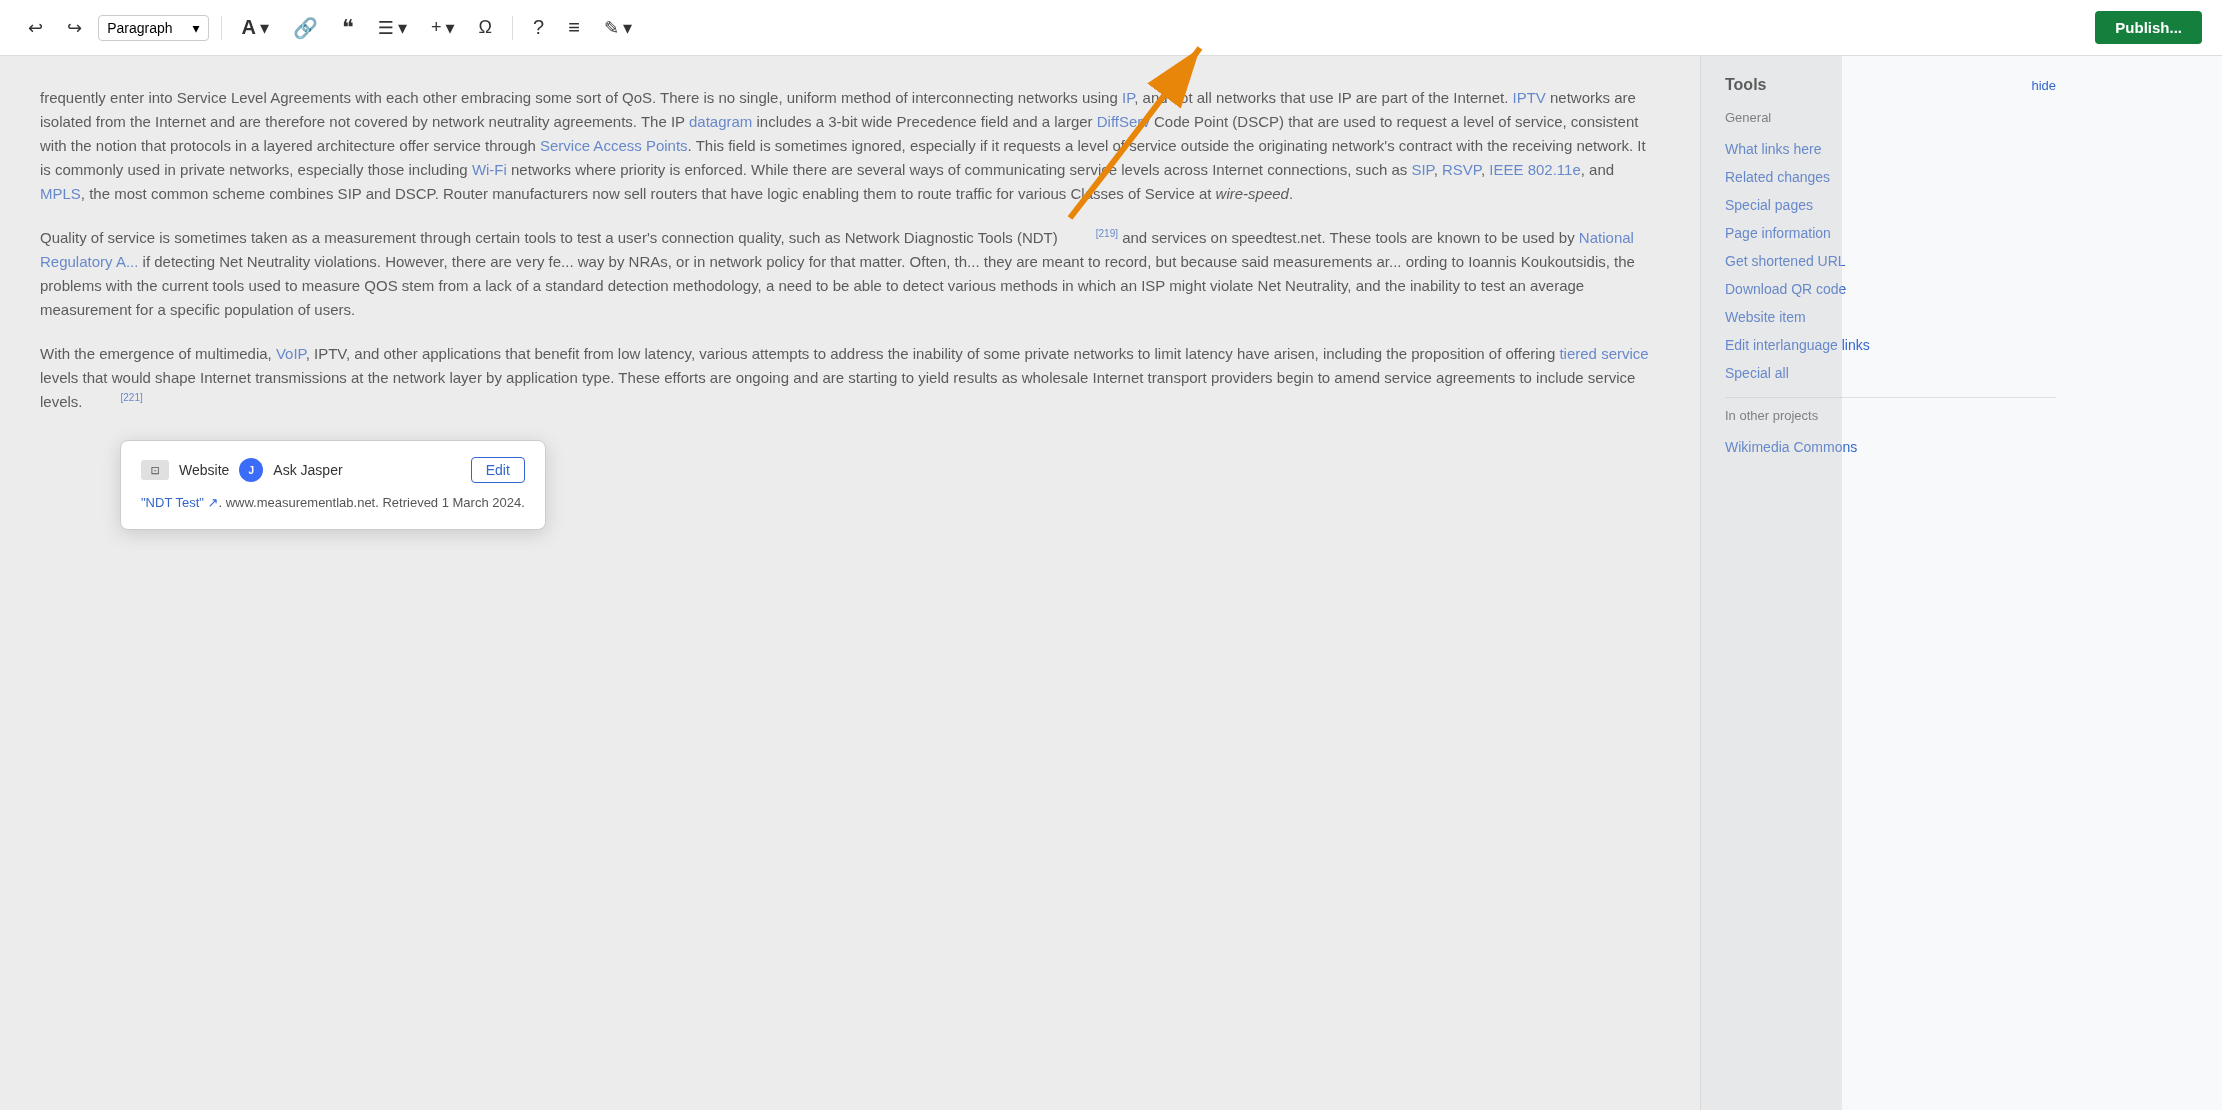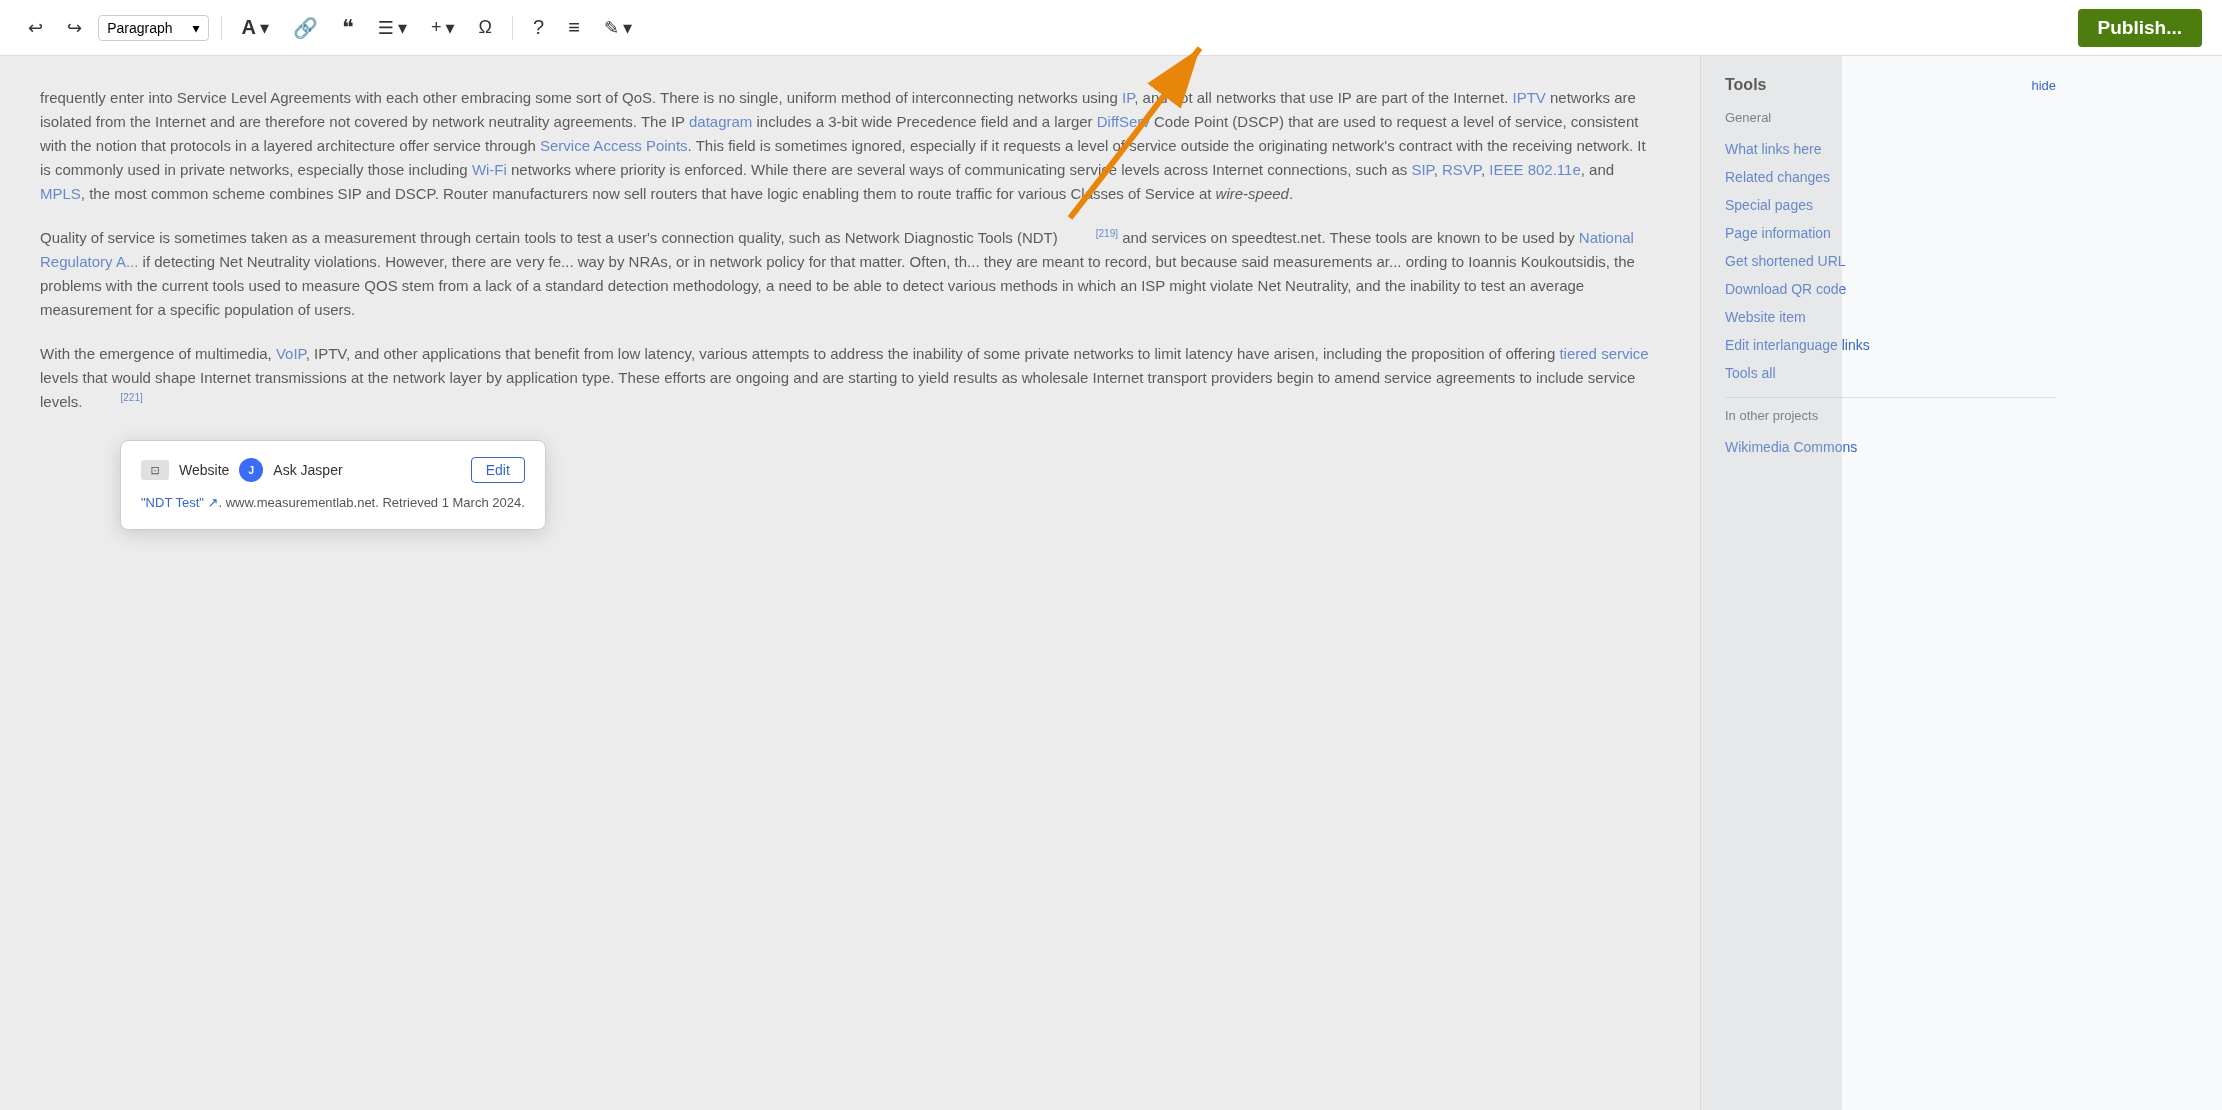--- a/index.html
+++ b/index.html
@@ -49,26 +49,26 @@
       border-radius: 4px;
       padding: 4px 8px;
       font-size: 14px;
       background: #fff;
       cursor: pointer;
       display: flex;
       align-items: center;
       gap: 20px;
     }
     .publish-btn {
-      background: #4d7c0f;
+      background: #15803d;
       color: #fff;
       border: none;
       border-radius: 4px;
       padding: 8px 20px;
-      font-size: 19px;
+      font-size: 15px;
       font-weight: 600;
       cursor: pointer;
       margin-left: auto;
     }
 
     
     .layout {
       display: flex;
       margin-top: 56px;
       height: calc(1110px - 56px);
@@ -322,21 +322,21 @@
     </div>
     <div class="sidebar-section-label">General</div>
     <a class="sidebar-link" href="#">What links here</a>
     <a class="sidebar-link" href="#">Related changes</a>
     <a class="sidebar-link" href="#">Special pages</a>
     <a class="sidebar-link" href="#">Page information</a>
     <a class="sidebar-link" href="#">Get shortened URL</a>
     <a class="sidebar-link" href="#">Download QR code</a>
     <a class="sidebar-link" href="#">Website item</a>
     <a class="sidebar-link" href="#">Edit interlanguage links</a>
-    <a class="sidebar-link" href="#">Tools all</a>
+    <a class="sidebar-link" href="#">Special all</a>
     <div class="sidebar-divider"></div>
     <div class="sidebar-section-label">In other projects</div>
     <a class="sidebar-link" href="#">Wikimedia Commons</a>
   </div>
 </div>
 
 <div class="popup-box">
   <div class="popup-header">
     <div class="popup-icon-website">
       <span style="font-size:11px;">⊡</span>

